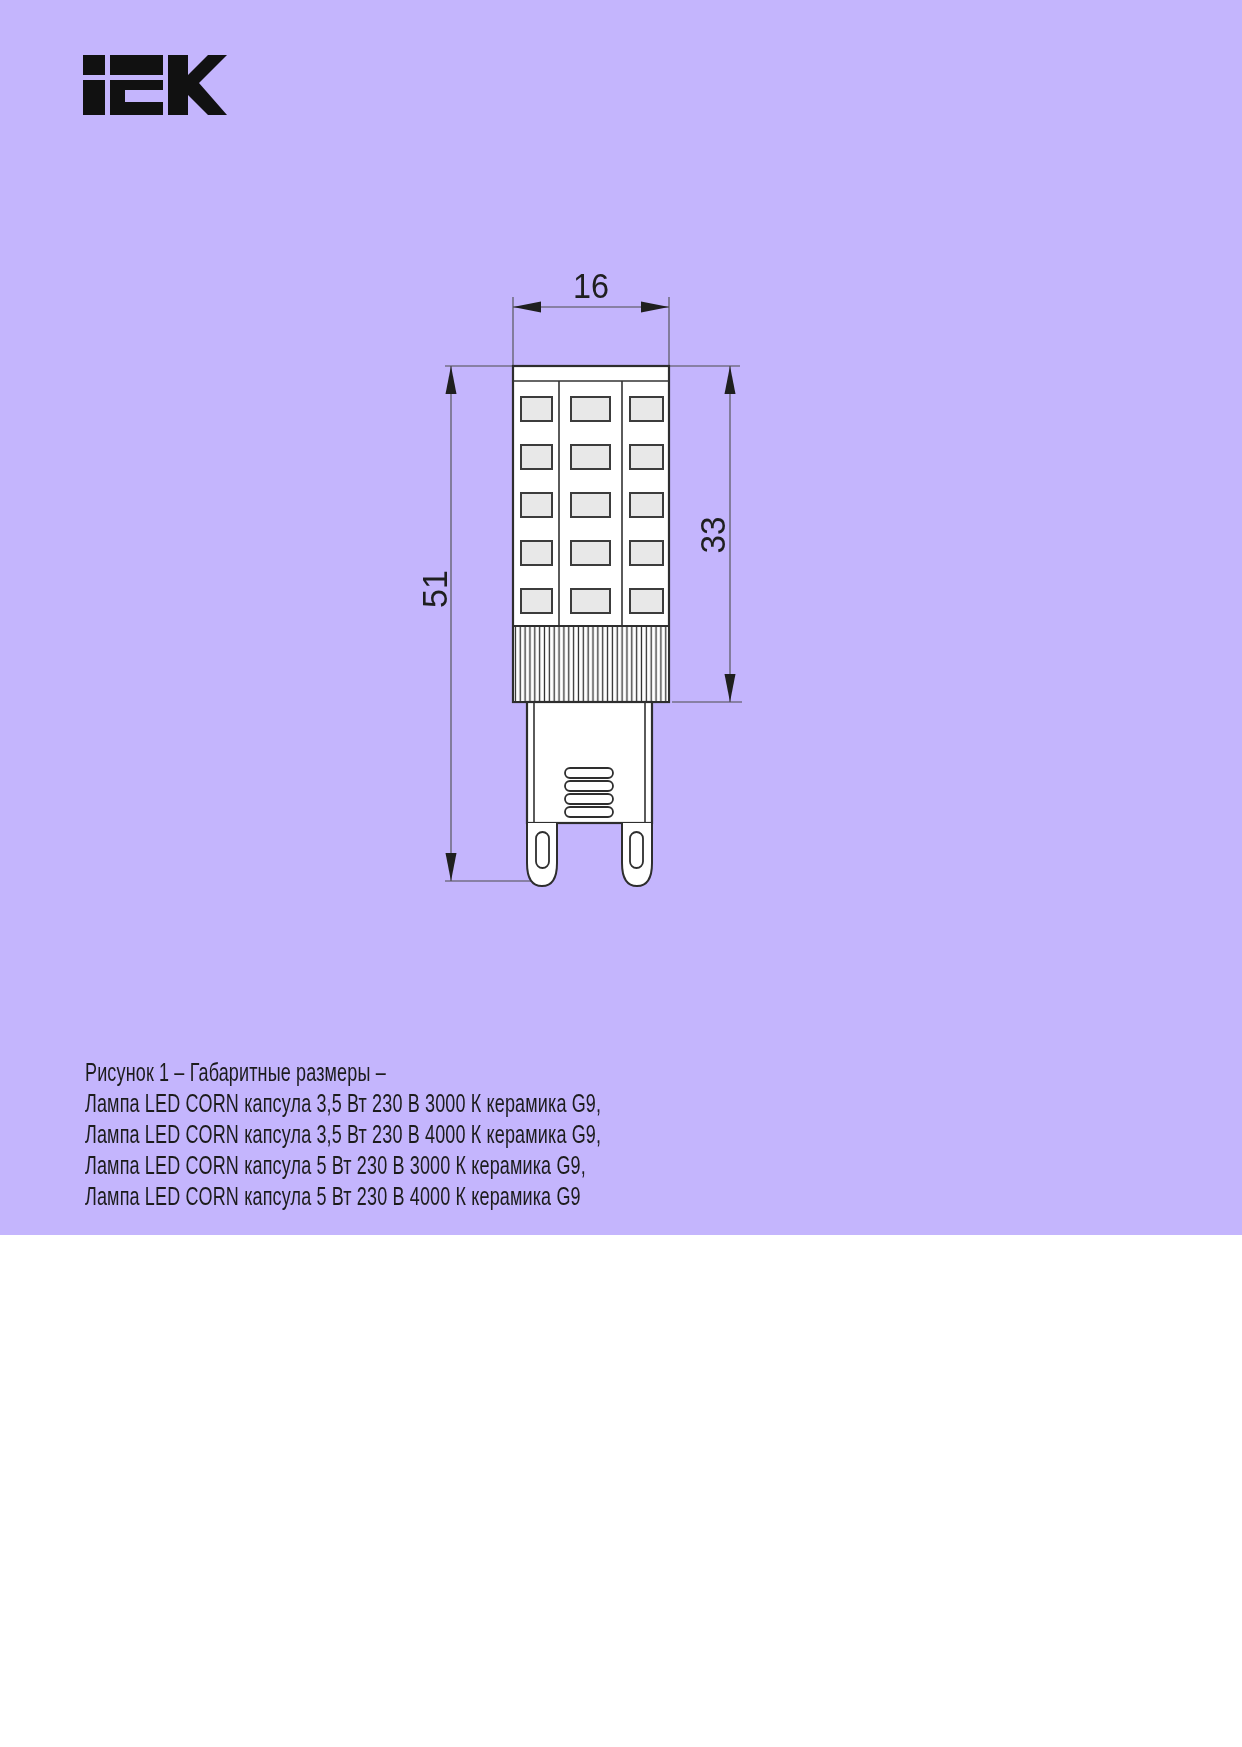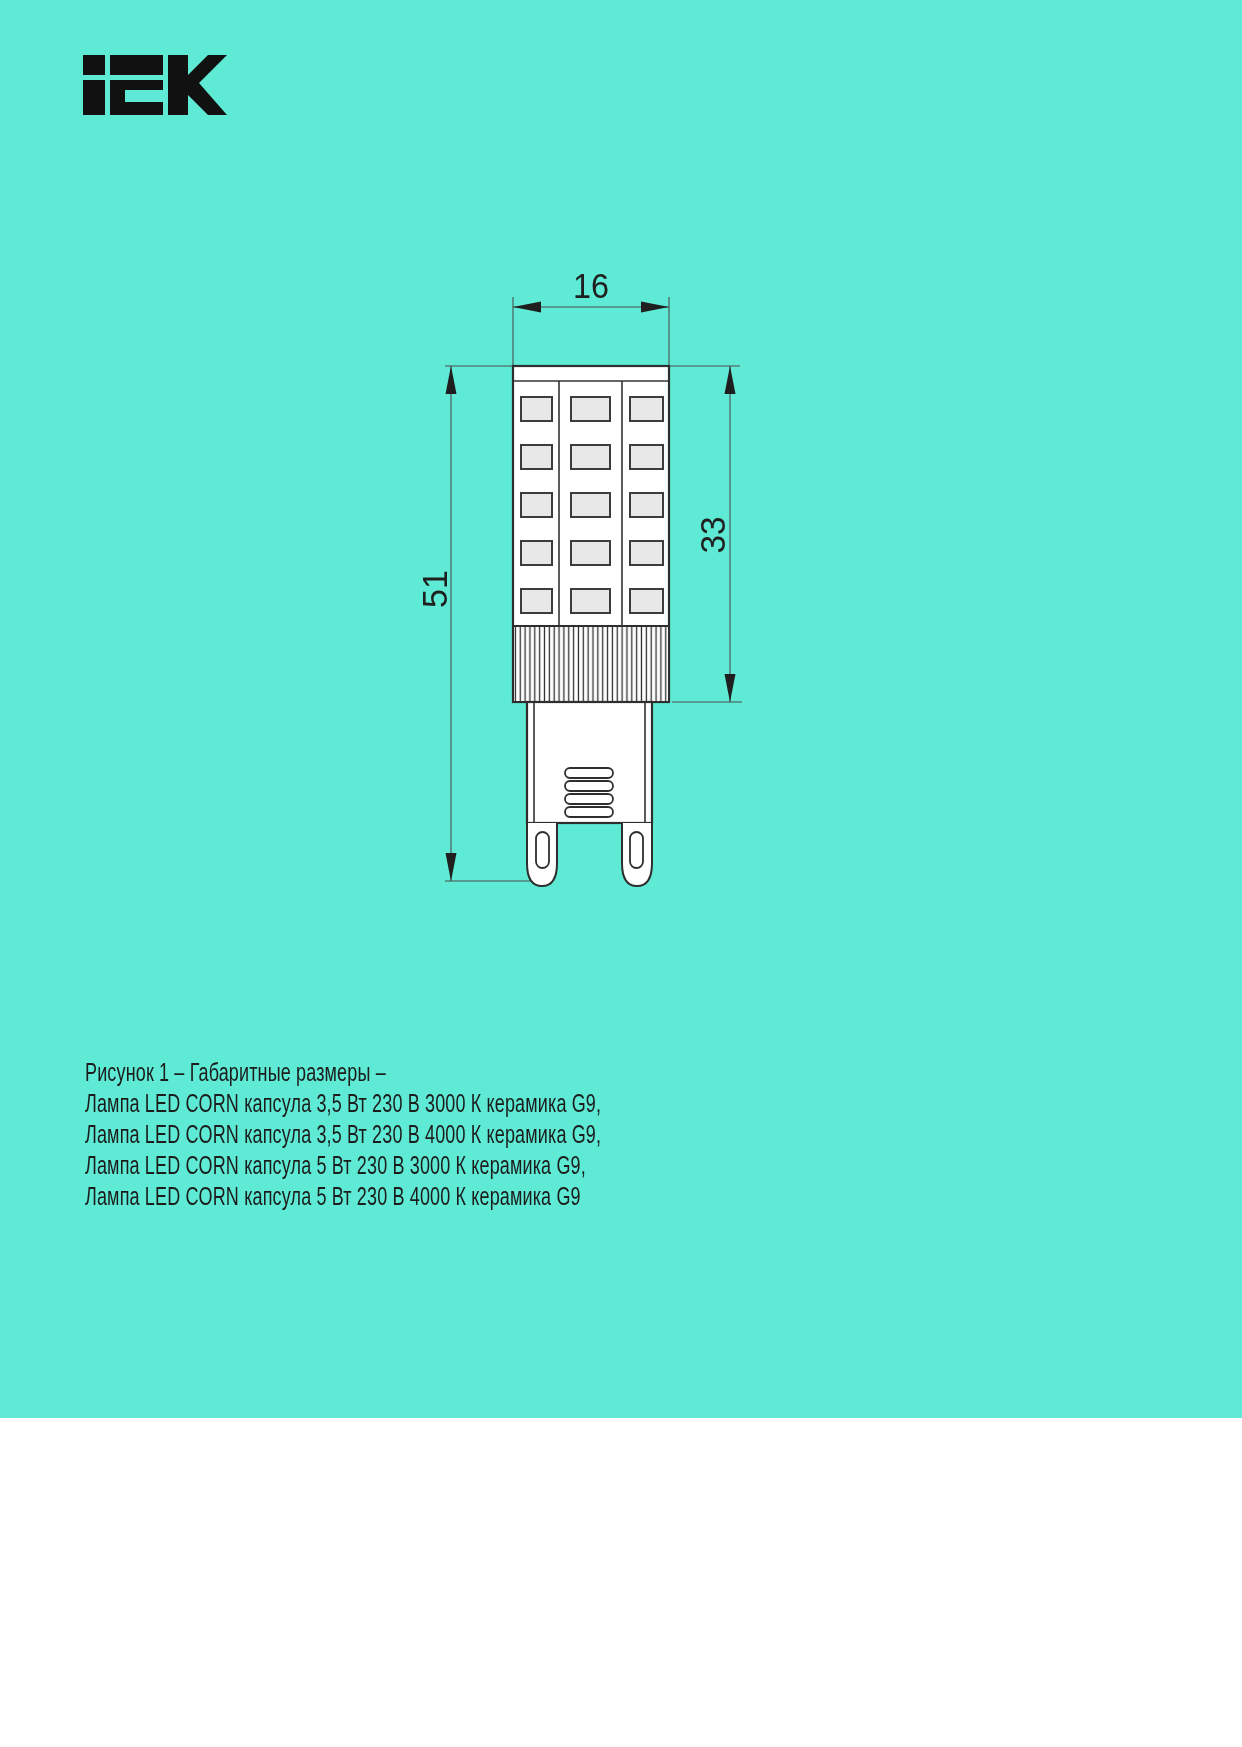--- a/index.html
+++ b/index.html
@@ -1,18 +1,18 @@
 <!DOCTYPE html>
 <html><head>
 <meta charset="utf-8">
 <style>
   html,body { margin:0; padding:0; background:#ffffff; }
   .page {
-    position:relative; width:1242px; height:1418px;
-    background:#5eead4; overflow:hidden;
+    position:relative; width:1242px; height:1235px;
+    background:#c4b5fd; overflow:hidden;
     font-family:"Liberation Sans", sans-serif;
   }
   .logo { position:absolute; left:83px; top:53px; width:146px; height:62px; }
   .drawing { position:absolute; left:0; top:0; width:1242px; height:1747px; }
 
   
   .thin   { stroke:#4d4d4d; stroke-width:1.1; fill:none; }
   .thick  { stroke:#2e2e2e; stroke-width:2.2; fill:#ffffff; }
   .mid    { stroke:#333333; stroke-width:1.6; fill:none; }
   .arrow  { fill:#1f1f1f; stroke:none; }

